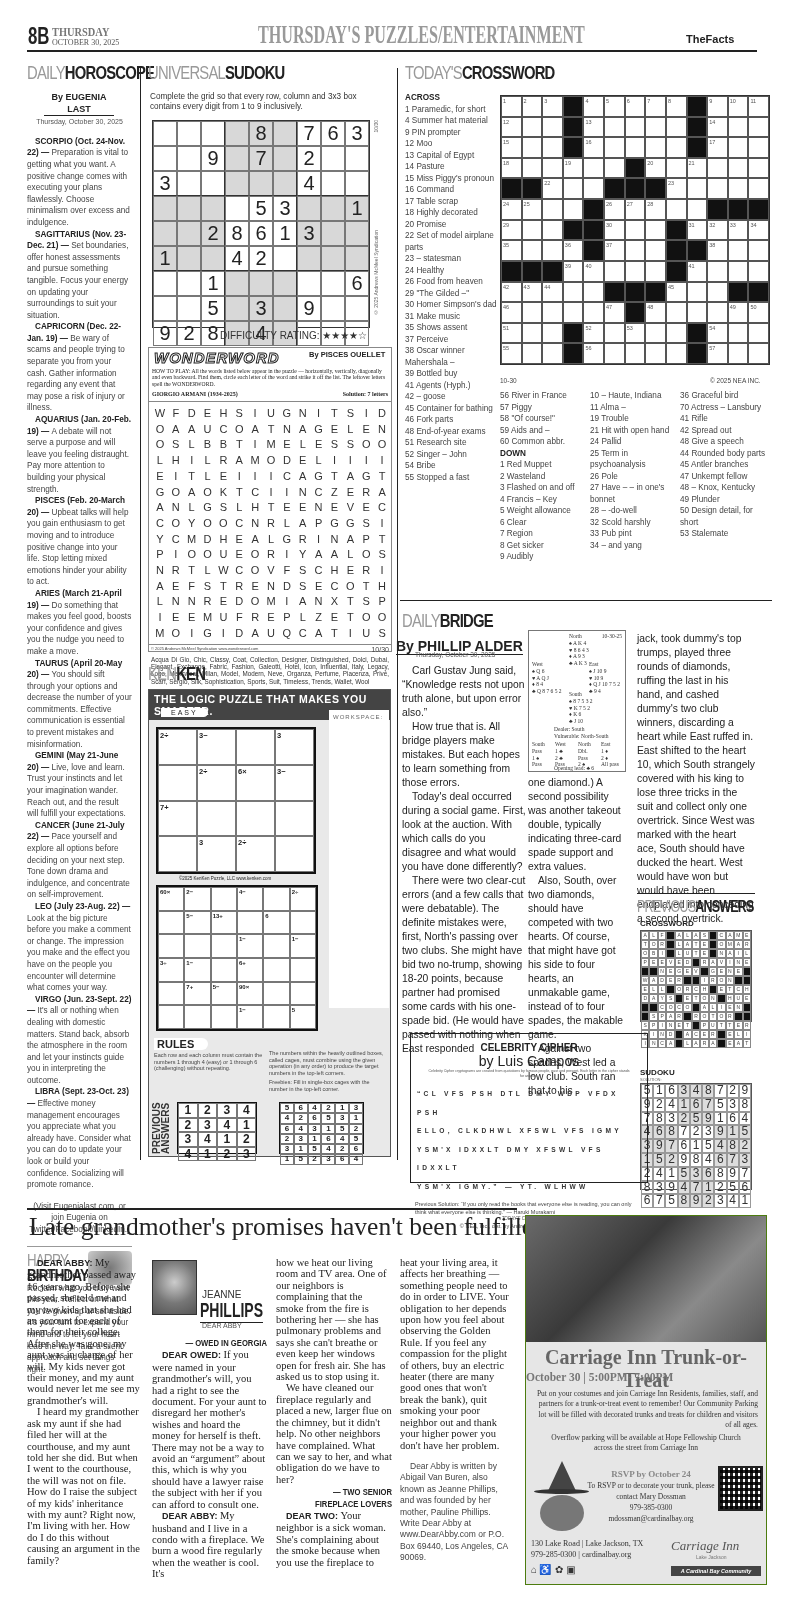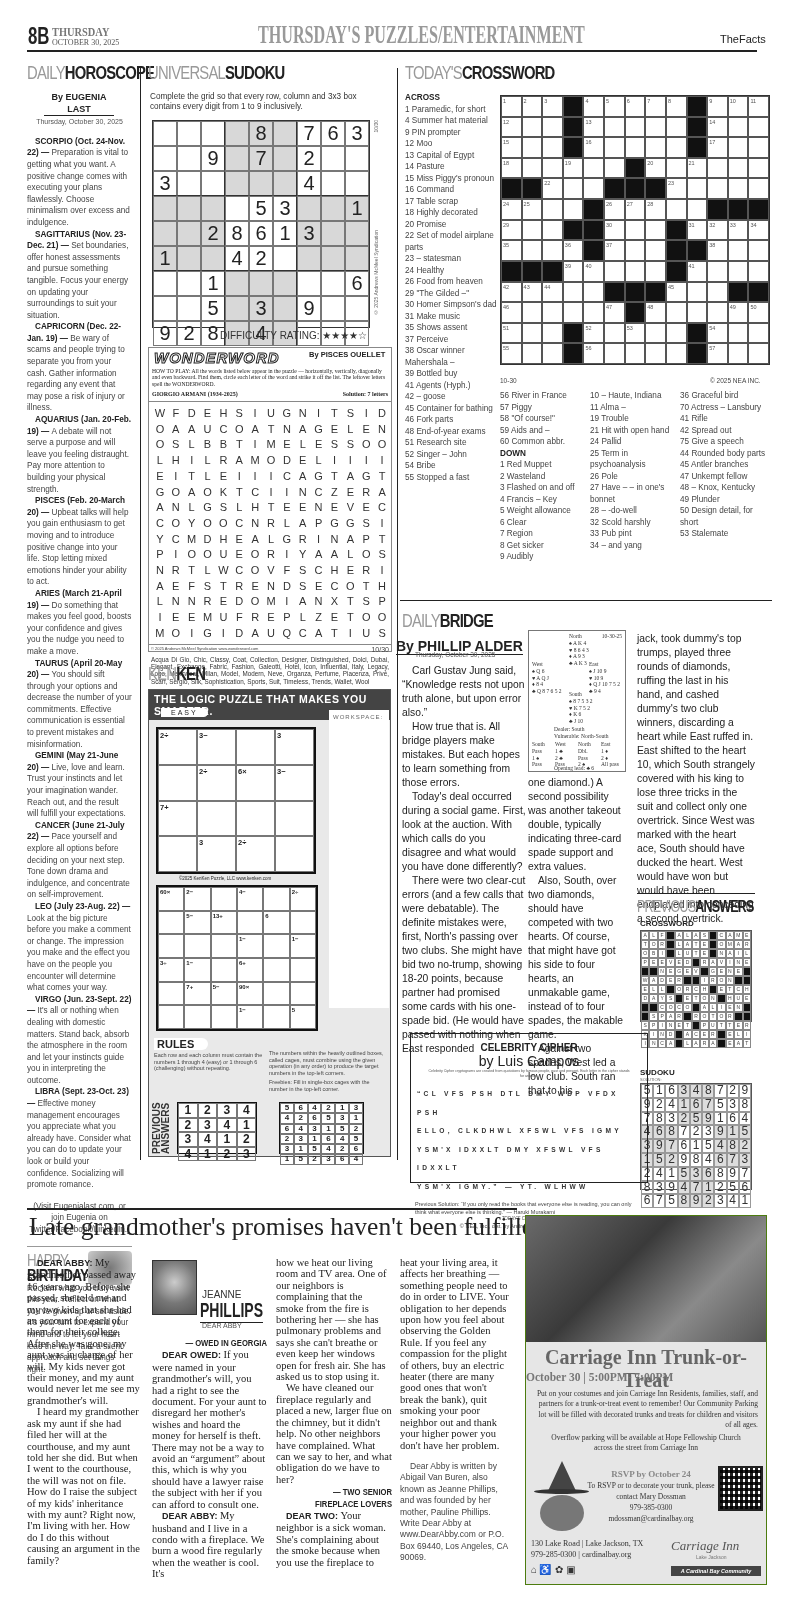--- a/index.html
+++ b/index.html
@@ -9,21 +9,21 @@
 .sectitle{font-size:19px;font-weight:bold;letter-spacing:-1px;transform:scaleX(.78);transform-origin:left;white-space:nowrap}
 .sectitle .lt{color:#999;font-weight:normal}
 .sectitle .dk{color:#222}
 .vline{position:absolute;width:1px;background:#222}
 .hline{position:absolute;height:2px;background:#222}
 
 #hdr-page{left:28px;top:22px;font-size:24px;font-weight:bold;transform:scaleX(.7);transform-origin:left}
 #hdr-day{left:52px;top:24px;font-size:13px;color:#777;font-family:"Liberation Serif",serif;font-weight:bold;transform:scaleX(.8);transform-origin:left}
 #hdr-date{left:52px;top:38px;font-size:8px;color:#555;font-family:"Liberation Serif",serif}
 #hdr-title{left:258px;top:20px;font-size:26px;color:#999;font-family:"Liberation Serif",serif;font-weight:bold;transform:scaleX(.62);transform-origin:left;white-space:nowrap}
-#hdr-logo{left:720px;top:33px;font-size:11px;font-weight:normal}
+#hdr-logo{left:686px;top:33px;font-size:11px;font-weight:bold}
 
 .horo{left:27px;top:70px;width:105px;font-size:8.2px;line-height:11.6px;color:#444}
 .horo .by{text-align:center;font-weight:bold;font-size:9px;color:#222;margin-top:22px;border-bottom:1px solid #222;width:70px;margin-left:17px}
 .horo .dt{text-align:center;font-size:7px;color:#555;margin-bottom:8px}
 .horo p{text-indent:8px}
 .horo b{color:#222}
 
 .sud-grid{position:absolute;left:152px;top:120px;width:218px;height:208px;display:grid;grid-template-columns:repeat(9,1fr);grid-template-rows:repeat(9,1fr);border:1.5px solid #333}
 .sud-grid div{border:0.5px solid #777;font-size:20px;display:flex;align-items:center;justify-content:center;color:#222}
 .sud-grid div.sh{background:#d8d8d8}
@@ -808,21 +808,21 @@
       <div>33 Pub pint</div>
       <div>34 – and yang</div>
     </div>
   </div>
 <div class="abs clues" style="left:680px;top:390px;width:90px">
     <div id="down-c">
       <div>36 Graceful bird</div>
       <div>70 Actress – Lansbury</div>
       <div>41 Rifle</div>
       <div>42 Spread out</div>
-      <div>75 Give a speech</div>
+      <div>48 Give a speech</div>
       <div>44 Rounded body parts</div>
       <div>45 Antler branches</div>
       <div>47 Unkempt fellow</div>
       <div>48 – Knox, Kentucky</div>
       <div>49 Plunder</div>
       <div>50 Design detail, for short</div>
       <div>53 Stalemate</div>
     </div>
   </div>
 <div class="hline" style="left:400px;top:600px;width:372px;height:1px"></div>

